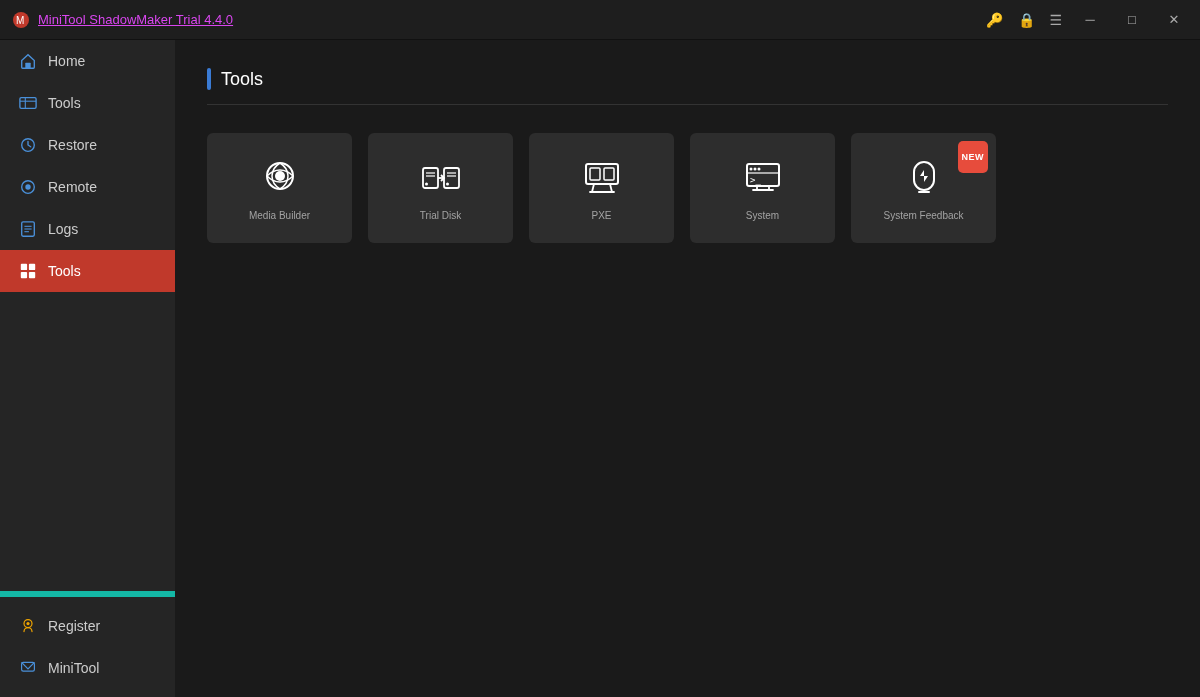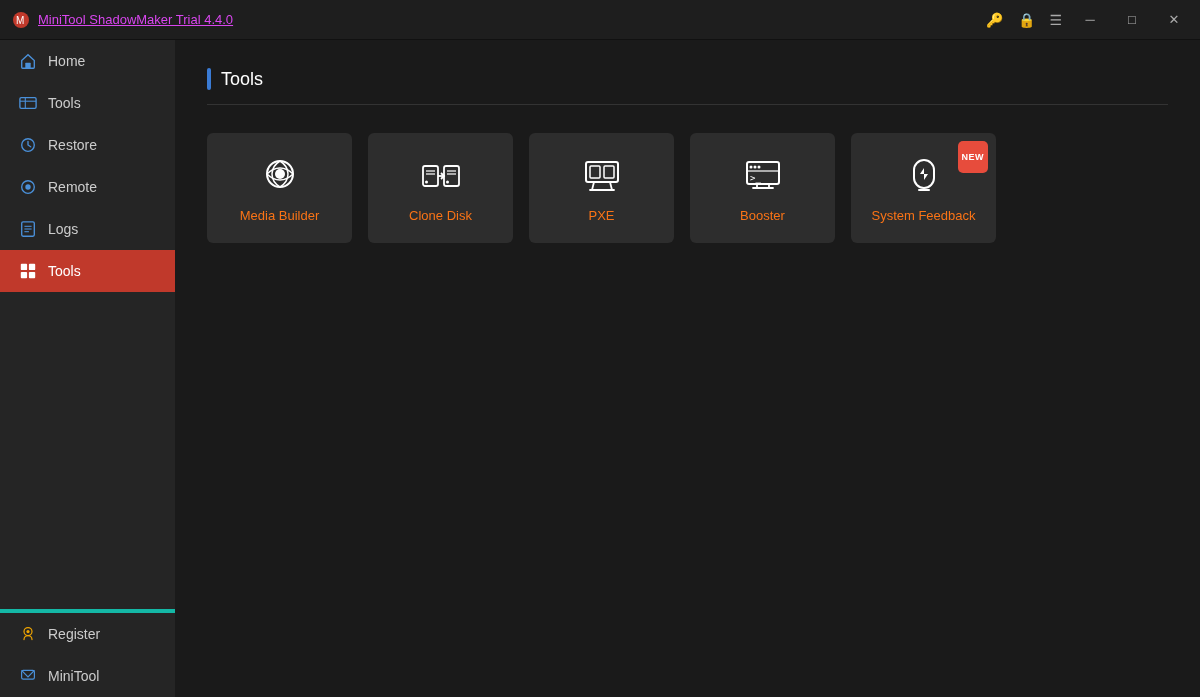--- a/index.html
+++ b/index.html
@@ -96,22 +96,22 @@
       display: flex;
       align-items: center;
       justify-content: center;
       flex-shrink: 0;
     }
     
     .icon-home { color: #4a90d9; font-size: 16px; }
 
     #sidebar-bottom {
       margin-top: auto;
-      border-top: 4px solid #14b8a6;
-      padding: 0 0;
+      border-top: 6px solid #14b8a6;
+      padding: 8px 0;
     }
 
     
     #content {
       flex: 1;
       background: #1a1a1a;
       padding: 28px 32px;
       overflow-y: auto;
     }
 
@@ -157,22 +157,22 @@
       gap: 10px;
     }
     .tool-card-icon {
       font-size: 36px;
       color: #fff;
       display: flex;
       align-items: center;
       justify-content: center;
     }
     .tool-card-label {
-      font-size: 13px;
-      color: #f97316;
+      font-size: 10px;
+      color: #a3a3a3;
       text-align: center;
     }
     .new-badge {
       position: absolute;
       top: 8px;
       right: 8px;
       background: #e74c3c;
       color: #fff;
       font-size: 9px;
       padding: 11px 4px;
@@ -328,21 +328,21 @@
 
             <rect x="25" y="12" width="15" height="20" rx="2" stroke="white" stroke-width="1.8" fill="none"></rect>
             <line x1="28" y1="17" x2="37" y2="17" stroke="white" stroke-width="1.2"></line>
             <line x1="28" y1="20" x2="37" y2="20" stroke="white" stroke-width="1.2"></line>
             <circle cx="28.5" cy="28" r="1.5" fill="white"></circle>
 
             <line x1="19" y1="22" x2="25" y2="22" stroke="white" stroke-width="1.8"></line>
             <polyline points="22,19 25,22 22,25" fill="none" stroke="white" stroke-width="1.8"></polyline>
           </svg>
         </div>
-        <span class="tool-card-label">Clone Disk</span>
+        <span class="tool-card-label">Trial Disk</span>
       </div>
 
       <div class="tool-card">
         <div class="tool-card-icon">
           <svg class="tool-svg" viewBox="0 0 44 44" fill="none">
 
             <rect x="6" y="8" width="32" height="20" rx="2" stroke="white" stroke-width="2" fill="none"></rect>
             <rect x="10" y="12" width="10" height="12" rx="1" stroke="white" stroke-width="1.5" fill="none"></rect>
             <rect x="24" y="12" width="10" height="12" rx="1" stroke="white" stroke-width="1.5" fill="none"></rect>
 
@@ -364,21 +364,21 @@
             <circle cx="18" cy="13" r="1.5" fill="white"></circle>
             <line x1="6" y1="17" x2="38" y2="17" stroke="white" stroke-width="1.2"></line>
 
             <text x="9" y="27" font-size="9" fill="white" font-family="monospace">&gt;_</text>
 
             <line x1="16" y1="30" x2="16" y2="34" stroke="white" stroke-width="1.8"></line>
             <line x1="28" y1="30" x2="28" y2="34" stroke="white" stroke-width="1.8"></line>
             <line x1="12" y1="34" x2="32" y2="34" stroke="white" stroke-width="1.8" stroke-linecap="round"></line>
           </svg>
         </div>
-        <span class="tool-card-label">Booster</span>
+        <span class="tool-card-label">System</span>
       </div>
 
       <div class="tool-card">
         <span class="new-badge">NEW</span>
         <div class="tool-card-icon">
           <svg class="tool-svg" viewBox="0 0 44 44" fill="none">
 
             <rect x="12" y="6" width="20" height="28" rx="10" stroke="white" stroke-width="2" fill="none"></rect>
             <path d="M18 20 L22 14 L22 20 L26 20 L22 26 L22 20 Z" fill="white"></path>
             <line x1="17" y1="36" x2="27" y2="36" stroke="white" stroke-width="2" stroke-linecap="round"></line>

